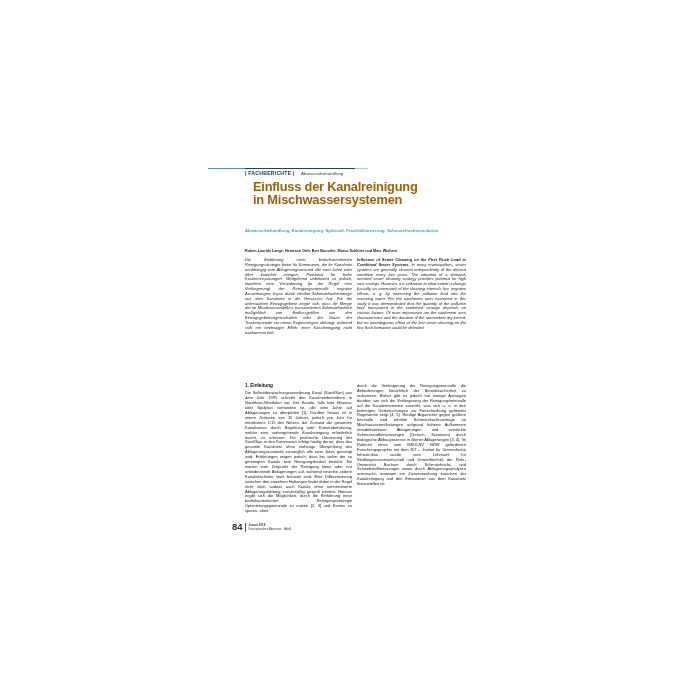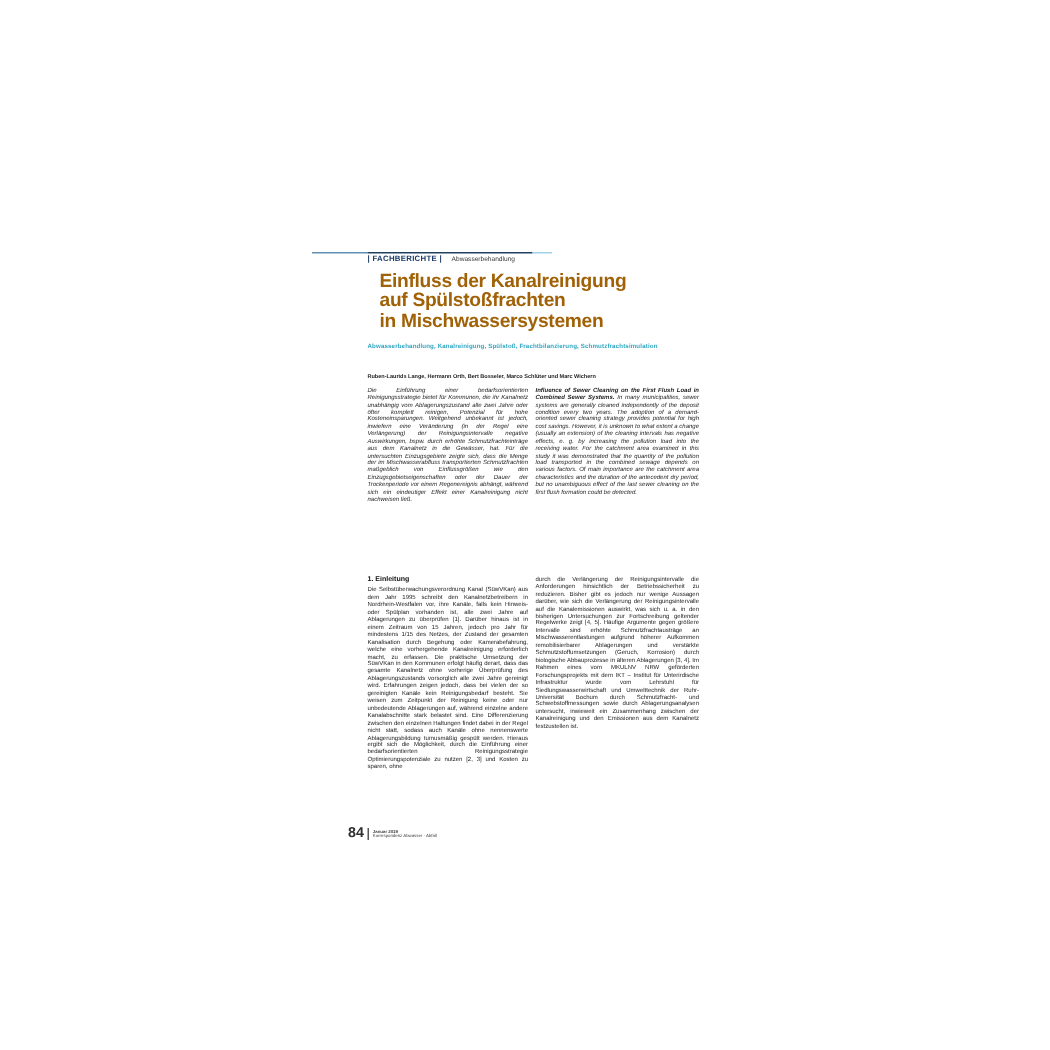--- a/index.html
+++ b/index.html
@@ -49,21 +49,21 @@
     position: absolute; left: 245px; top: 384px; width: 221px;
     display: flex; gap: 5px; align-items: flex-start;
     font-size: 4px; line-height: 4.9px; text-align: justify; color: #1a1a1a;
   }
   .body-col-left { width: 107px; }
   .body-col-right { width: 109px; }
   .section-heading { font-size: 4.7px; font-weight: bold; margin: 0 0 2.5px 0; color: #111111; }
   .body-row p { margin: 0; hyphens: auto; }
   .abstract-row p { margin: 0; hyphens: auto; }
   
-  .footer { position: absolute; left: 232px; top: 551px; display: flex; align-items: center; }
+  .footer { position: absolute; left: 232px; top: 522px; display: flex; align-items: flex-end; }
   .page-number { font-size: 9.5px; font-weight: bold; color: #2e2e2e; line-height: 9.5px; }
   .journal-info {
     margin-left: 2.5px; padding-left: 2.5px; border-left: 0.9px solid #555555;
     font-size: 2.9px; line-height: 3.6px; color: #3f3f3f; padding-top: 1px;
   }
   .journal-info .l1 { font-weight: bold; }
 </style>
 </head>
 <body>
 
@@ -73,21 +73,20 @@
   <div class="rule rule-mid"></div>
   <div class="rule rule-right"></div>
 
   <div class="kicker">
     <span class="section">| FACHBERICHTE |</span>
     <span class="category">Abwasserbehandlung</span>
   </div>
 
   <div class="title">
     <div>Einfluss der Kanalreinigung</div>
-    <div>auf Spülstoßfrachten</div>
     <div>in Mischwassersystemen</div>
   </div>
 
   <div class="keywords">Abwasserbehandlung, Kanalreinigung, Spülstoß, Frachtbilanzierung, Schmutzfrachtsimulation</div>
 
   <div class="authors">Ruben-Laurids Lange, Hermann Orth, Bert Bosseler, Marco Schlüter und Marc Wichern</div>
 
   <div class="abstract-row">
     <div class="abstract-col-de">
       <p>Die Einführung einer bedarfsorientierten Reinigungsstrategie bietet für Kommunen, die ihr Kanalnetz unabhängig vom Ablagerungszustand alle zwei Jahre oder öfter komplett reinigen, Potenzial für hohe Kosteneinsparungen. Weitgehend unbekannt ist jedoch, inwiefern eine Veränderung (in der Regel eine Verlängerung) der Reinigungsintervalle negative Auswirkungen, bspw. durch erhöhte Schmutzfrachteinträge aus dem Kanalnetz in die Gewässer, hat. Für die untersuchten Einzugsgebiete zeigte sich, dass die Menge der im Mischwasserabfluss transportierten Schmutzfrachten maßgeblich von Einflussgrößen wie den Einzugsgebietseigenschaften oder der Dauer der Trockenperiode vor einem Regenereignis abhängt, während sich ein eindeutiger Effekt einer Kanalreinigung nicht nachweisen ließ.</p>

